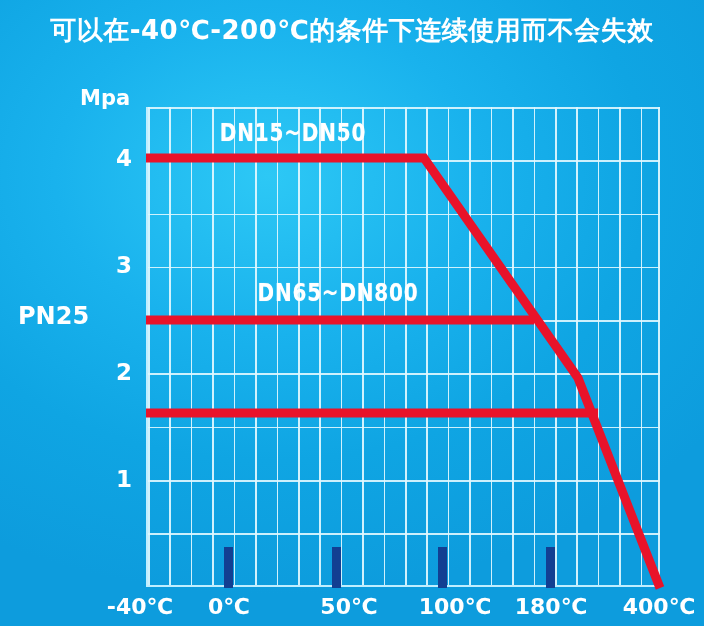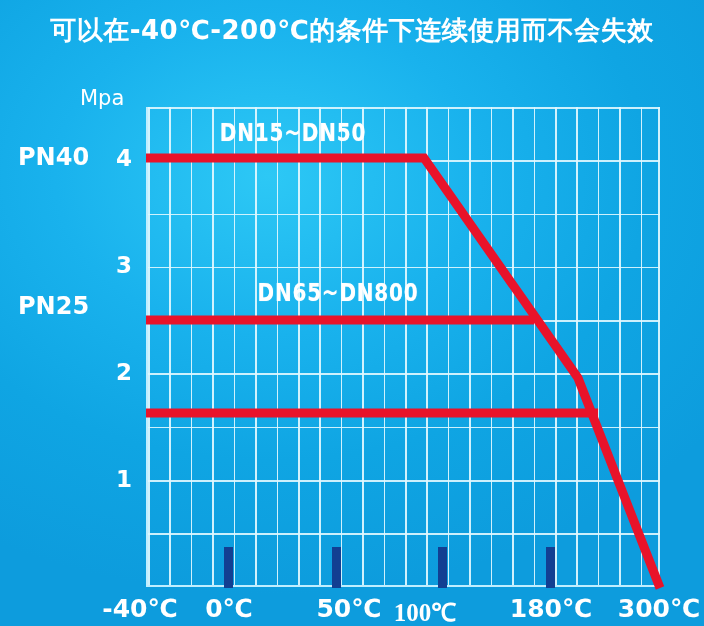--- a/index.html
+++ b/index.html
@@ -54,21 +54,21 @@
     width: 2px; height: 100%;
     background: rgba(225,248,255,0.92);
   }
   
   #y-axis-unit {
     position: absolute;
     left: 80px;
     top: 86px;
     color: #ffffff;
     font-size: 21px;
-    font-weight: normal;
+    font-weight: bold;
     font-family: "DejaVu Sans", "Liberation Sans", sans-serif;
   }
   
   .y-tick {
     position: absolute;
     width: 34px;
     text-align: right;
     color: #ffffff;
     font-size: 23px;
     font-weight: bold;
@@ -86,21 +86,21 @@
     font-weight: bold;
     font-family: "DejaVu Sans", "Liberation Sans", sans-serif;
     transform: translateY(-50%);
     white-space: nowrap;
   }
   
   .x-tick {
     position: absolute;
     top: 594px;
     color: #ffffff;
-    font-size: 25px;
+    font-size: 22px;
     font-weight: bold;
     font-family: "DejaVu Sans", "Liberation Sans", sans-serif;
     transform: translateX(-50%);
     white-space: nowrap;
   }
   
   .series-label {
     position: absolute;
     color: #ffffff;
     font-size: 25px;
@@ -132,29 +132,28 @@
 
   <div id="plot-area">
     <div class="grid-edge-right"></div>
   </div>
 
   <div class="y-tick" style="left:98px; top:158px;">4</div>
   <div class="y-tick" style="left:98px; top:265px;">3</div>
   <div class="y-tick" style="left:98px; top:372px;">2</div>
   <div class="y-tick" style="left:98px; top:479px;">1</div>
 
-  <div class="pn-label" style="top:157px;">PN40</div>
-  <div class="pn-label" style="top:306px;">PN25</div>
+  <div class="pn-label" style="top:316px;">PN25</div>
 
   <div class="x-tick" style="left:140px;">-40℃</div>
   <div class="x-tick" style="left:229px;">0℃</div>
   <div class="x-tick" style="left:349px;">50℃</div>
-  <div class="x-tick" style="left:425px;font-family:Liberation Serif, serif;">100℃</div>
+  <div class="x-tick" style="left:455px;">100℃</div>
   <div class="x-tick" style="left:551px;">180℃</div>
-  <div class="x-tick" style="left:659px;">300℃</div>
+  <div class="x-tick" style="left:659px;">400℃</div>
 
   <div class="series-label" style="left:293px; top:118px;">DN15~DN50</div>
   <div class="series-label" style="left:338px; top:278px;">DN65~DN800</div>
 
   <svg id="series-svg" viewBox="0 0 704 626">
 
     <rect x="224" y="547" width="9" height="41" fill="#123f92"></rect>
     <rect x="332" y="547" width="9" height="41" fill="#123f92"></rect>
     <rect x="438" y="547" width="9" height="41" fill="#123f92"></rect>
     <rect x="546" y="547" width="9" height="41" fill="#123f92"></rect>

